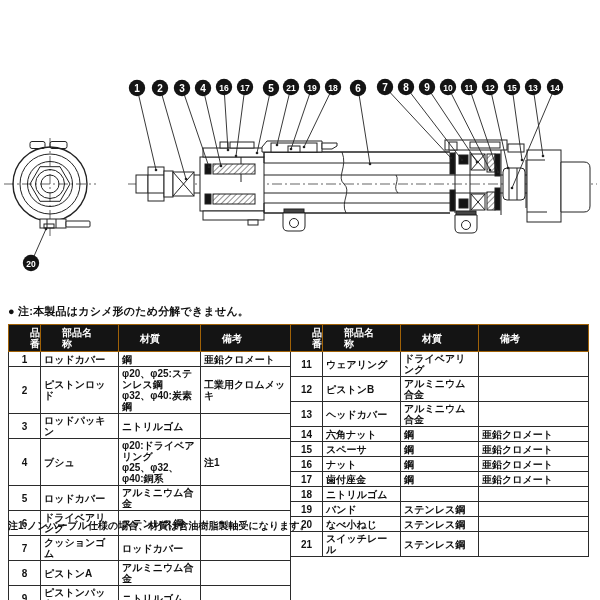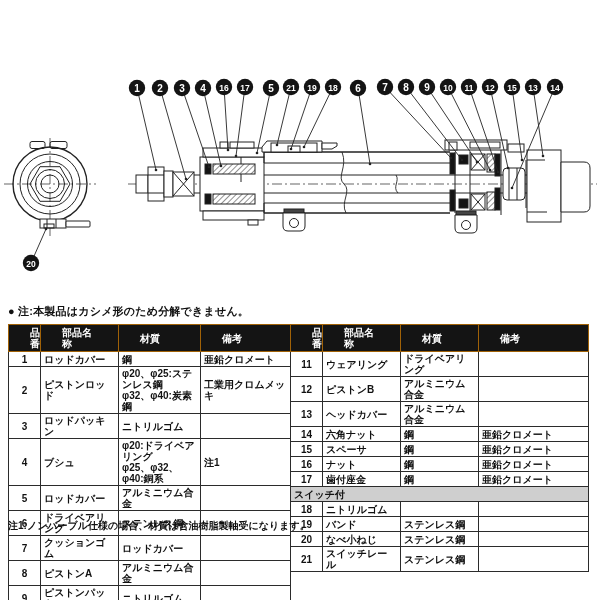--- a/index.html
+++ b/index.html
@@ -351,23 +351,20 @@
           <td class="mat">鋼</td>
           <td class="rem">亜鉛クロメート</td>
         </tr>
         <tr>
           <td class="no">17</td>
           <td class="name">歯付座金</td>
           <td class="mat">鋼</td>
           <td class="rem">亜鉛クロメート</td>
         </tr>
         <tr>
-          <td colspan="4" class="sec">スイッチ付</td>
-        </tr>
-        <tr>
           <td class="no">18</td>
           <td class="name">ニトリルゴム</td>
           <td class="mat"></td>
           <td class="rem"></td>
         </tr>
         <tr>
           <td class="no">19</td>
           <td class="name">バンド</td>
           <td class="mat">ステンレス鋼</td>
           <td class="rem"></td>

